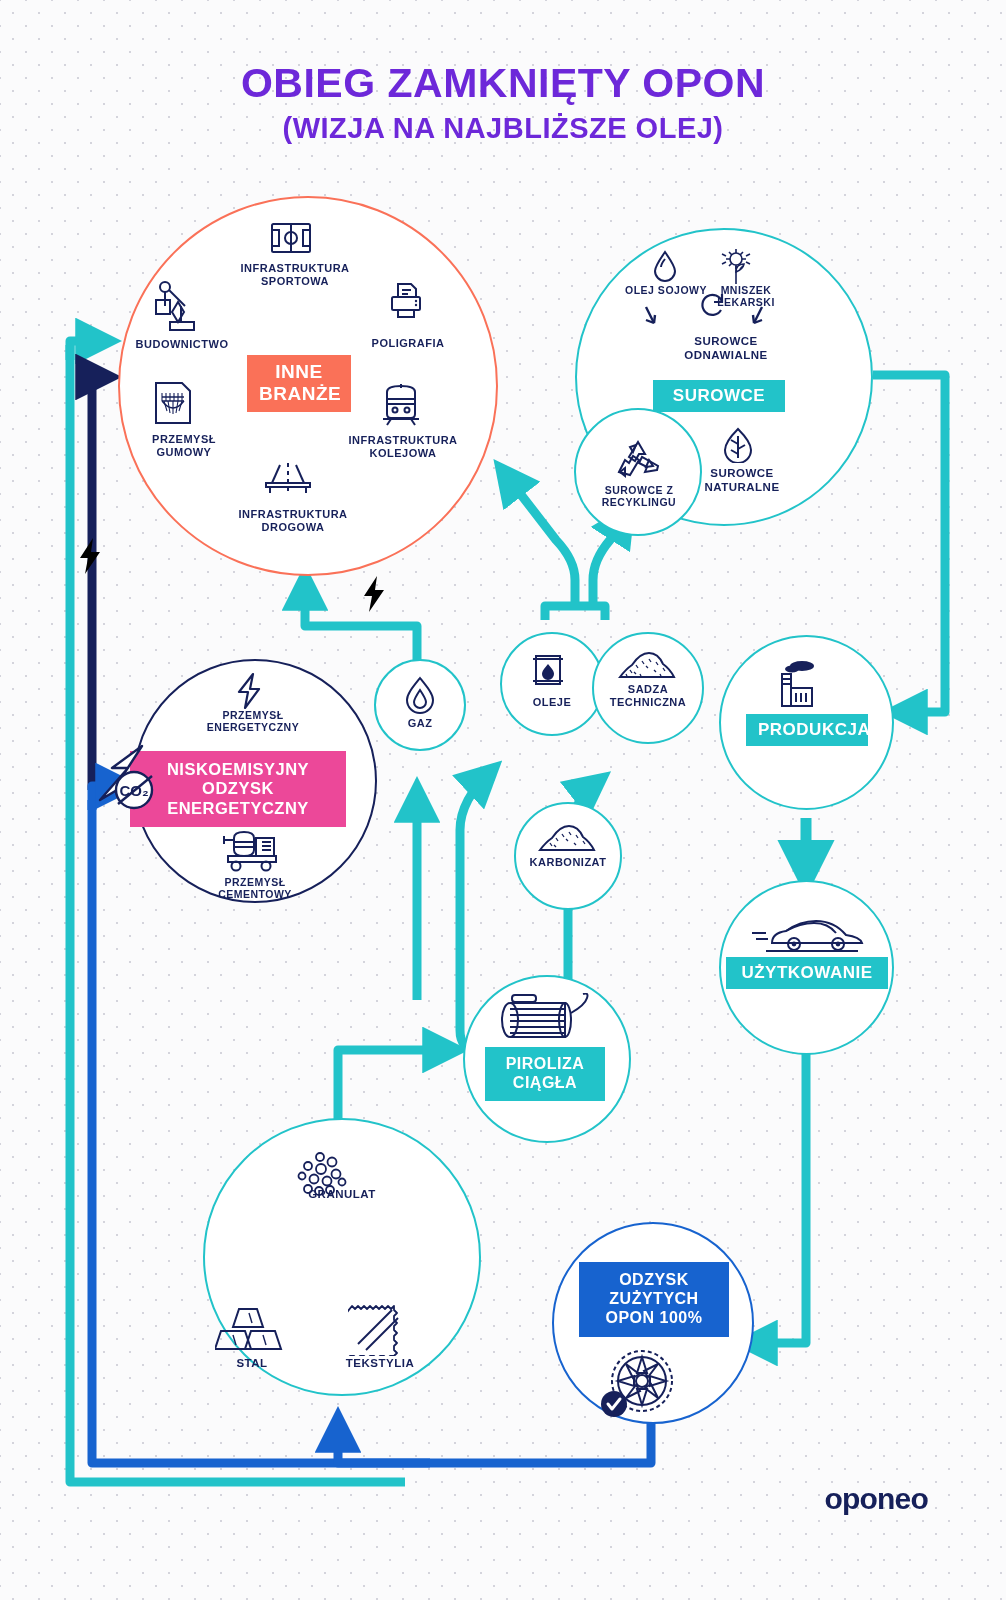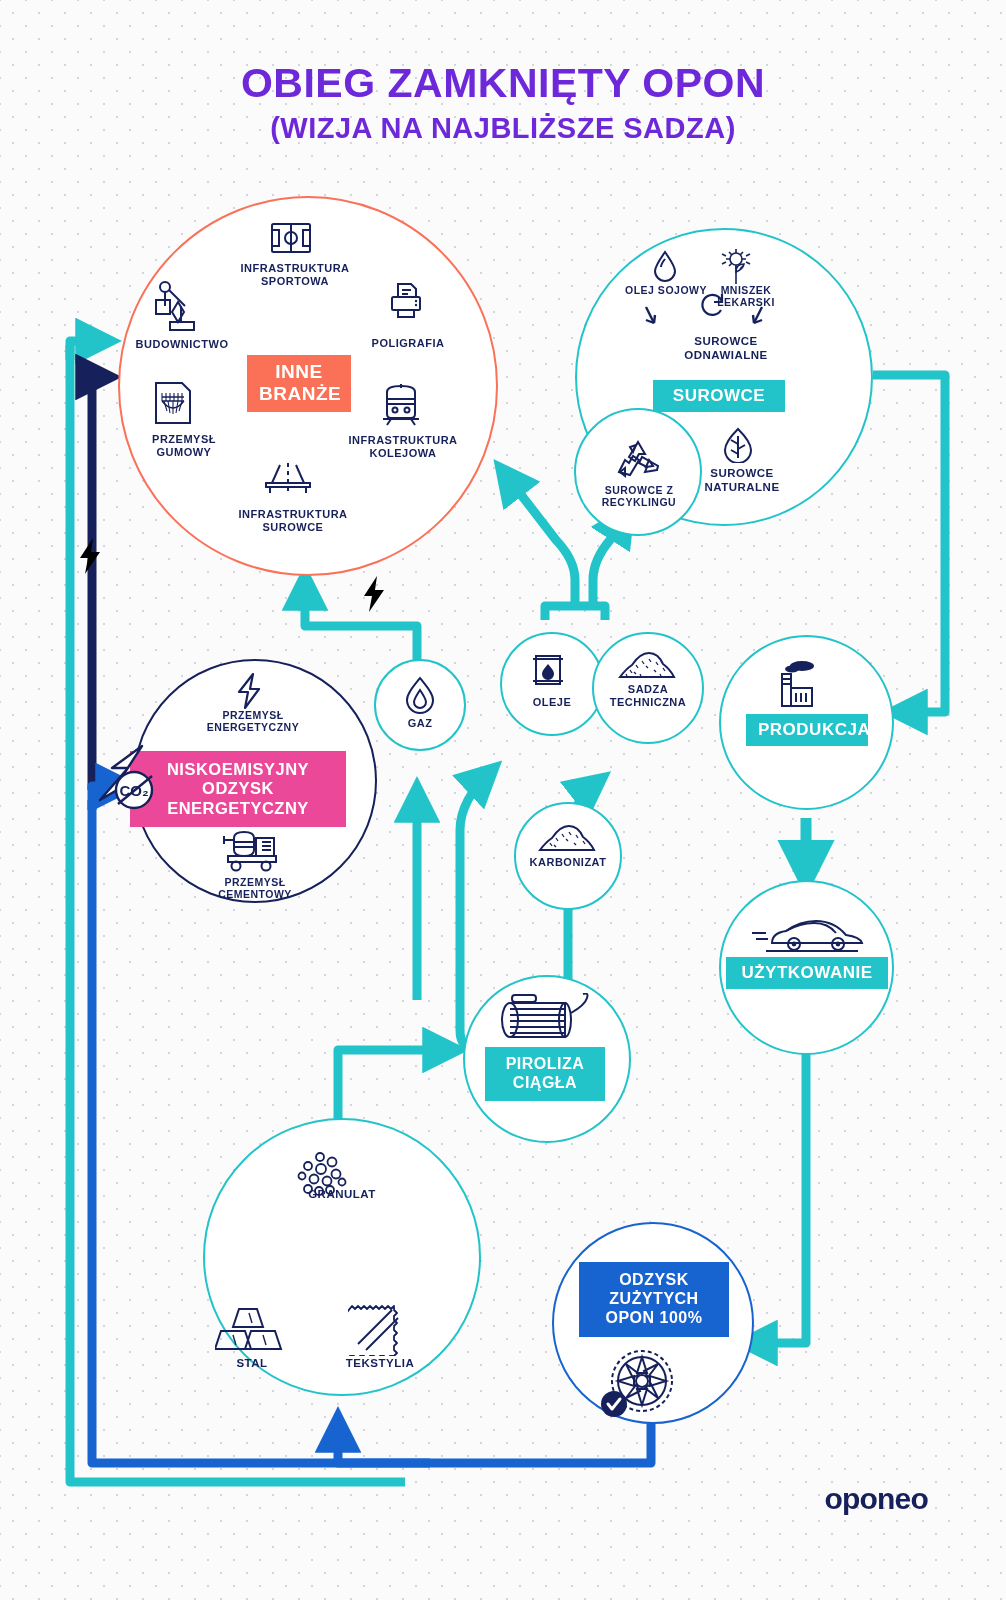--- a/index.html
+++ b/index.html
@@ -41,21 +41,21 @@
            font-size:30px; font-weight:bold; letter-spacing:-0.8px; }
   .bolt { position:absolute; }
 </style>
 </head>
 <body>
 
 <div id="stage">
 
   <div id="title-block">
     <h1 class="t1">OBIEG ZAMKNIĘTY OPON</h1>
-    <h2 class="t2">(WIZJA NA NAJBLIŻSZE SADZA)</h2>
+    <h2 class="t2">(WIZJA NA NAJBLIŻSZE OLEJ)</h2>
   </div>
 
   <svg class="flow" viewBox="0 0 1006 1600">
     <defs>
       <marker id="ah-teal" viewBox="0 0 10 10" refX="7" refY="5" markerWidth="5.2" markerHeight="5.2" orient="auto-start-reverse">
         <path d="M0,0 L10,5 L0,10 z" fill="#22c3c9"></path>
       </marker>
       <marker id="ah-navy" viewBox="0 0 10 10" refX="7" refY="5" markerWidth="5.2" markerHeight="5.2" orient="auto-start-reverse">
         <path d="M0,0 L10,5 L0,10 z" fill="#16205a"></path>
       </marker>
@@ -142,21 +142,21 @@
   <div class="ico" style="left:262px; top:457px;">
     <svg width="52" height="40" viewBox="0 0 52 40" fill="none" stroke="#16205a" stroke-width="2">
       <path d="M4 26 h44"></path>
         <path d="M10 26 l8-18"></path>
         <path d="M42 26 l-8-18"></path>
       <path d="M26 6 v4 M26 14 v4 M26 22 v4 M26 30 v4" stroke-dasharray="4 4"></path>
       <rect x="4" y="26" width="44" height="4"></rect>
       <path d="M8 30 v6 M44 30 v6"></path>
     </svg>
   </div>
-  <div class="lbl" style="left:213px; top:508px; width:160px; font-size:11px;">INFRASTRUKTURA SUROWCE</div>
+  <div class="lbl" style="left:213px; top:508px; width:160px; font-size:11px;">INFRASTRUKTURA DROGOWA</div>
 
   <div class="ico" style="left:152px; top:379px;">
     <svg width="42" height="48" viewBox="0 0 42 48" fill="none" stroke="#16205a" stroke-width="2">
       <path d="M4 4 h26 l8 8 v32 h-34 z"></path>
       <path d="M10 18 h22 M10 22 h22" stroke-width="1.3"></path>
       <path d="M10 22 q11 14 22 0" stroke-width="1.3"></path>
       <path d="M12 22 l3 10 M16 22 l2 12 M21 22 v13 M26 22 l-2 12 M30 22 l-3 10" stroke-width="1.1"></path>
       <path d="M10 14 v8 M14 14 v8 M18 14 v8 M22 14 v8 M26 14 v8 M30 14 v8" stroke-width="1.1"></path>
     </svg>
   </div>

